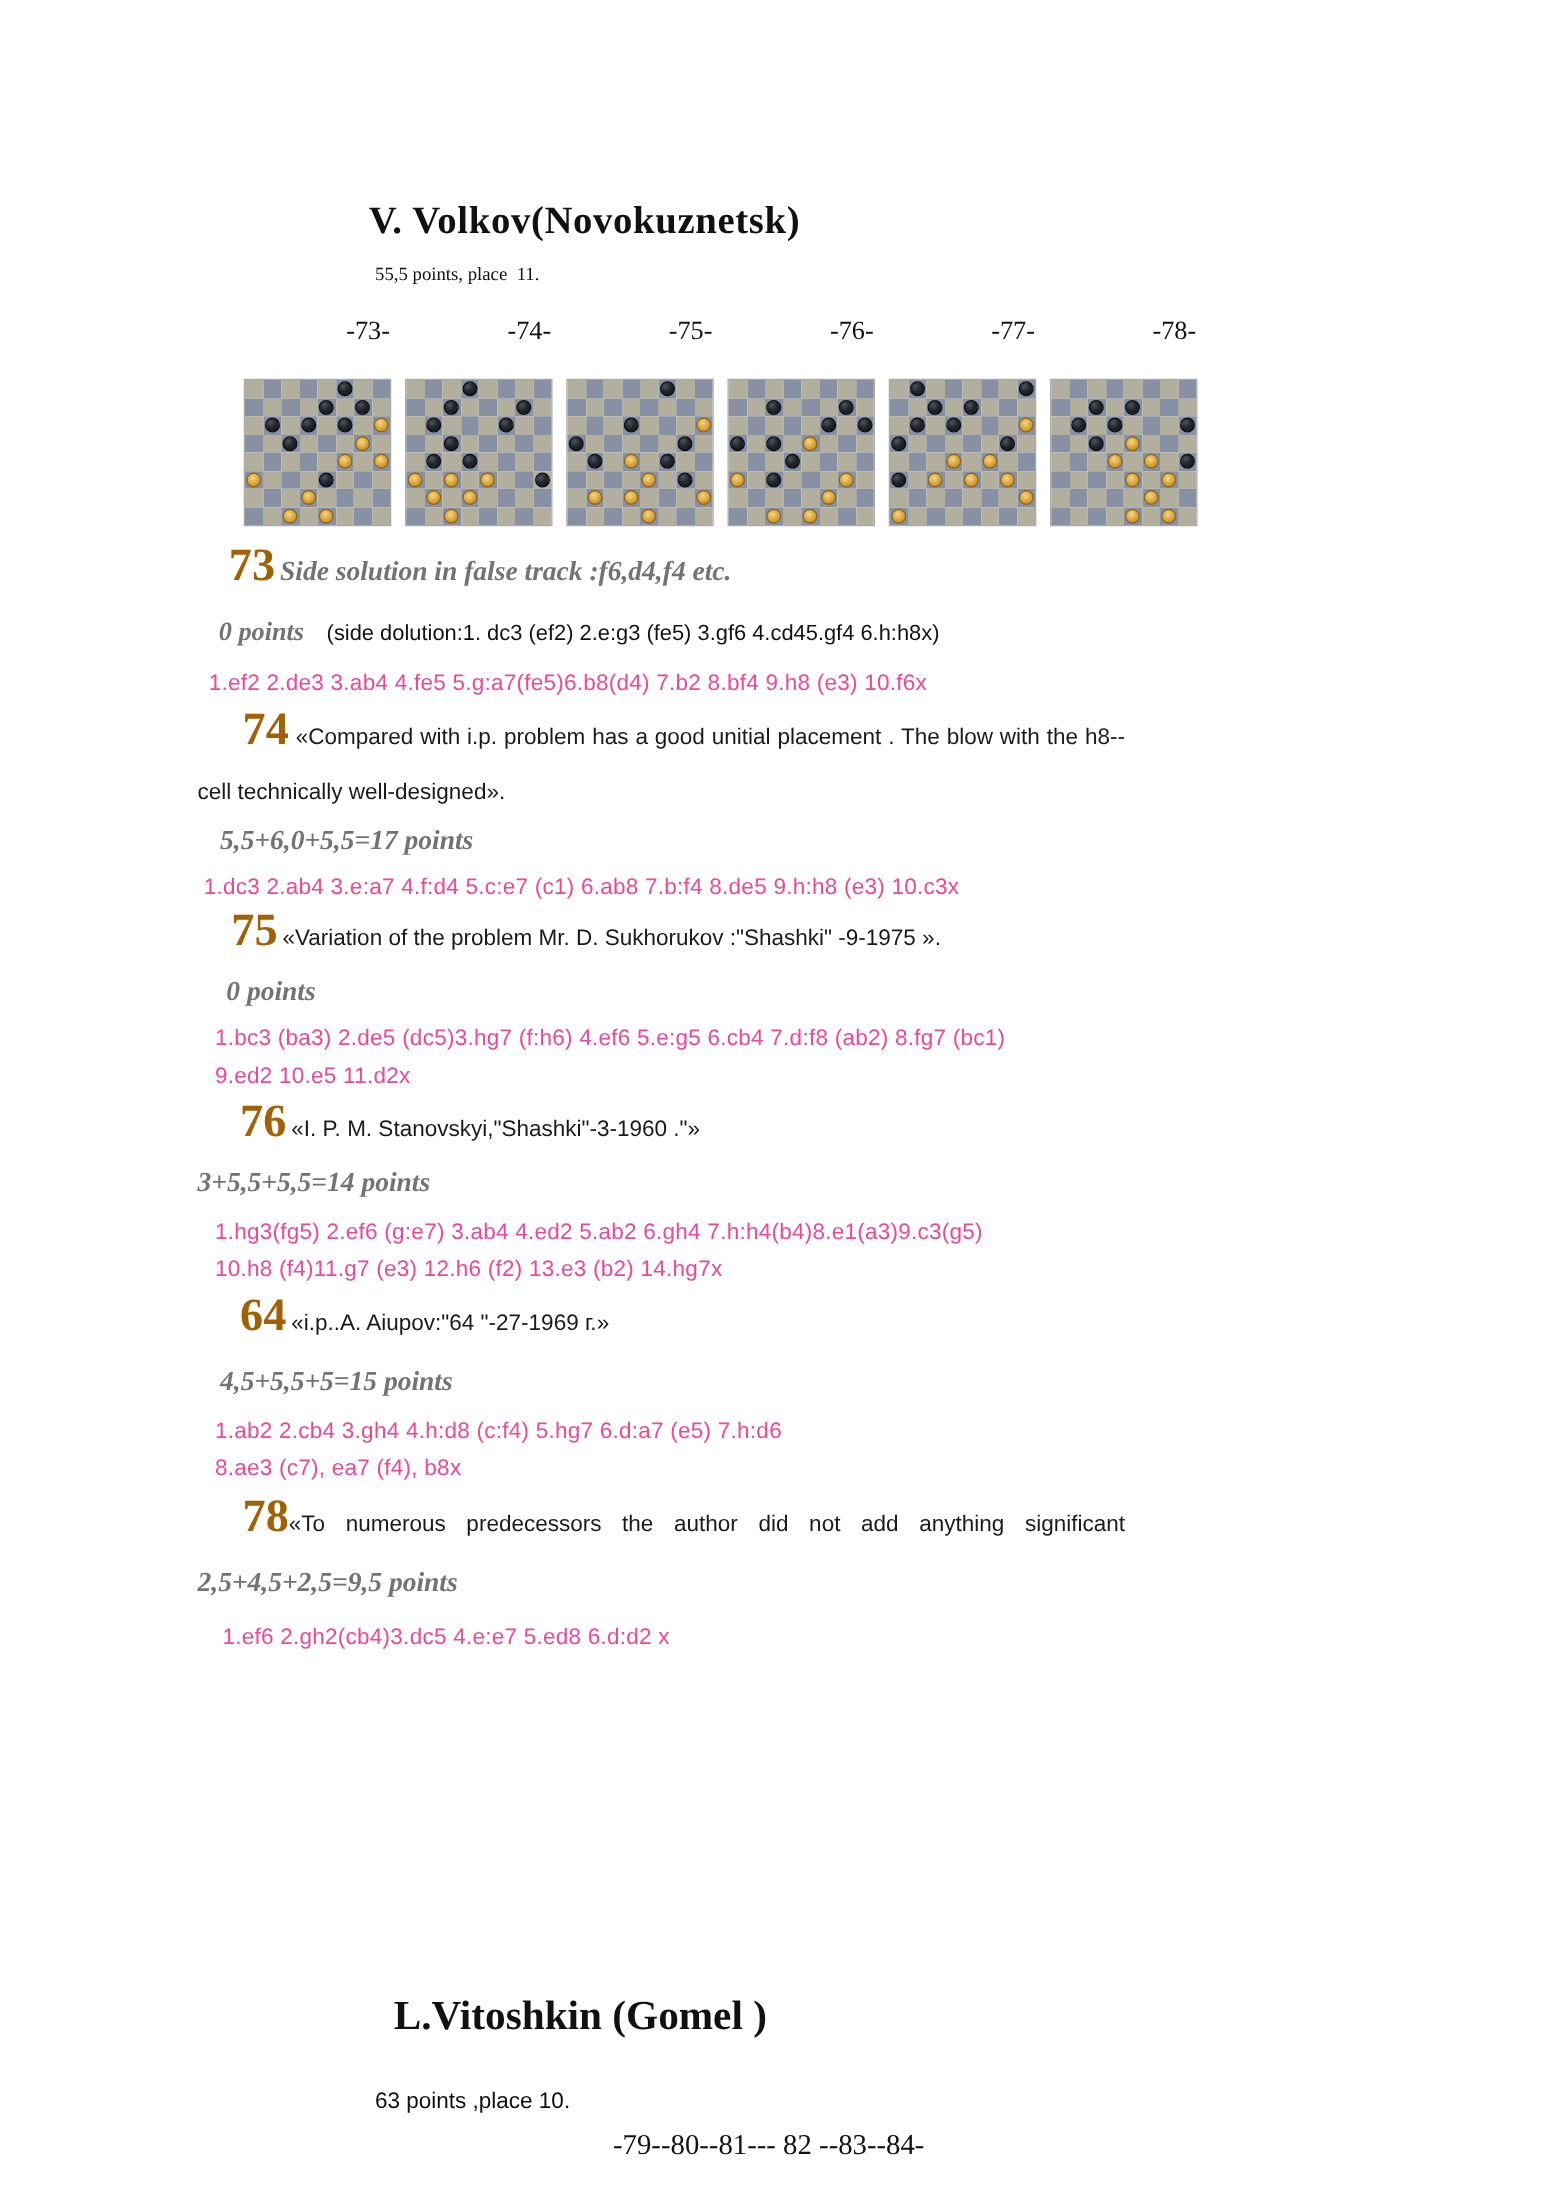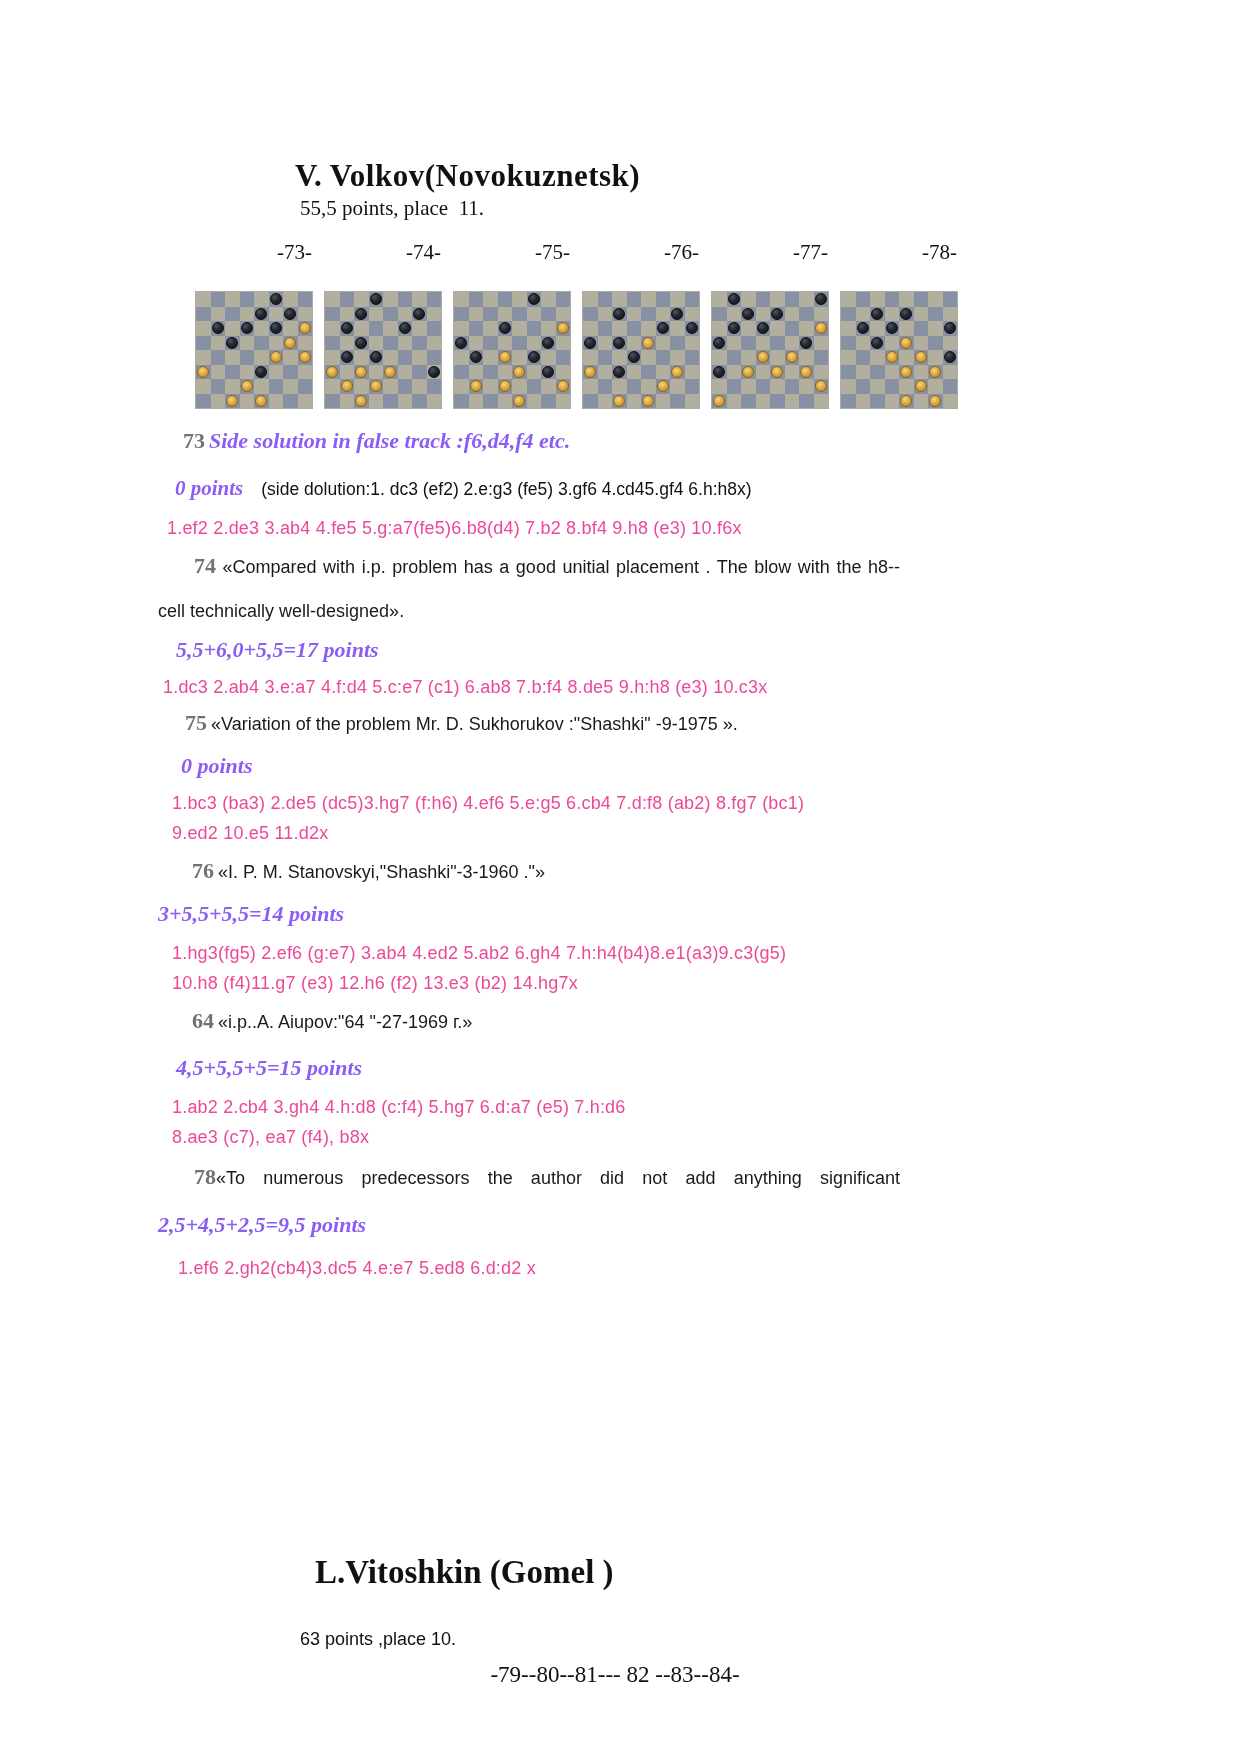--- a/index.html
+++ b/index.html
@@ -15,22 +15,22 @@
   }
   
   .main-title{
     margin-left:137px;
     font-size:31px;font-weight:bold;
     letter-spacing:0.5px;
     line-height:36px;
     white-space:nowrap;
   }
   .subtitle{
-    margin-left:142px;
-    font-size:21px;line-height:28px;
+    margin-left:142px;margin-top:12px;
+    font-size:15px;line-height:28px;
     white-space:pre;
   }
   
   .diagram-strip{margin-left:38px;width:762px;}
   .label-row,.board-row{display:flex;gap:13px;}
   .label-row{margin-top:16px;}
   .diagram-label{
     width:116px;text-align:right;
     font-size:21px;line-height:28px;
   }
@@ -54,24 +54,24 @@
   .piece.blackp{
     background:radial-gradient(circle at 35% 30%, #4d545c 0%, #23262c 45%, #101317 100%);
     border:1px solid #0b0d10;
   }
   .piece.goldp{
     background:radial-gradient(circle at 42% 35%, #f4d68a 0%, #ddab42 45%, #b27c1d 100%);
     border:1px solid #8f6414;
   }
   .pnum{
     font-family:"Liberation Serif", serif;
-    font-size:22px;font-weight:bold;color:#737373;
+    font-size:37px;font-weight:bold;color:#a16207;
   }
   .red-it{
-    color:#8b5cf6;font-weight:bold;font-style:italic;
+    color:#737373;font-weight:bold;font-style:italic;
     font-family:"Liberation Serif", serif;
   }
   .sans{font-family:"Liberation Sans", sans-serif;}
   .quote{
     font-family:"Liberation Sans", sans-serif;
     font-size:18px;color:#1a1a1a;
   }
   .moves{
     font-family:"Liberation Sans", sans-serif;
     font-size:18px;line-height:24px;color:#ec4899;

